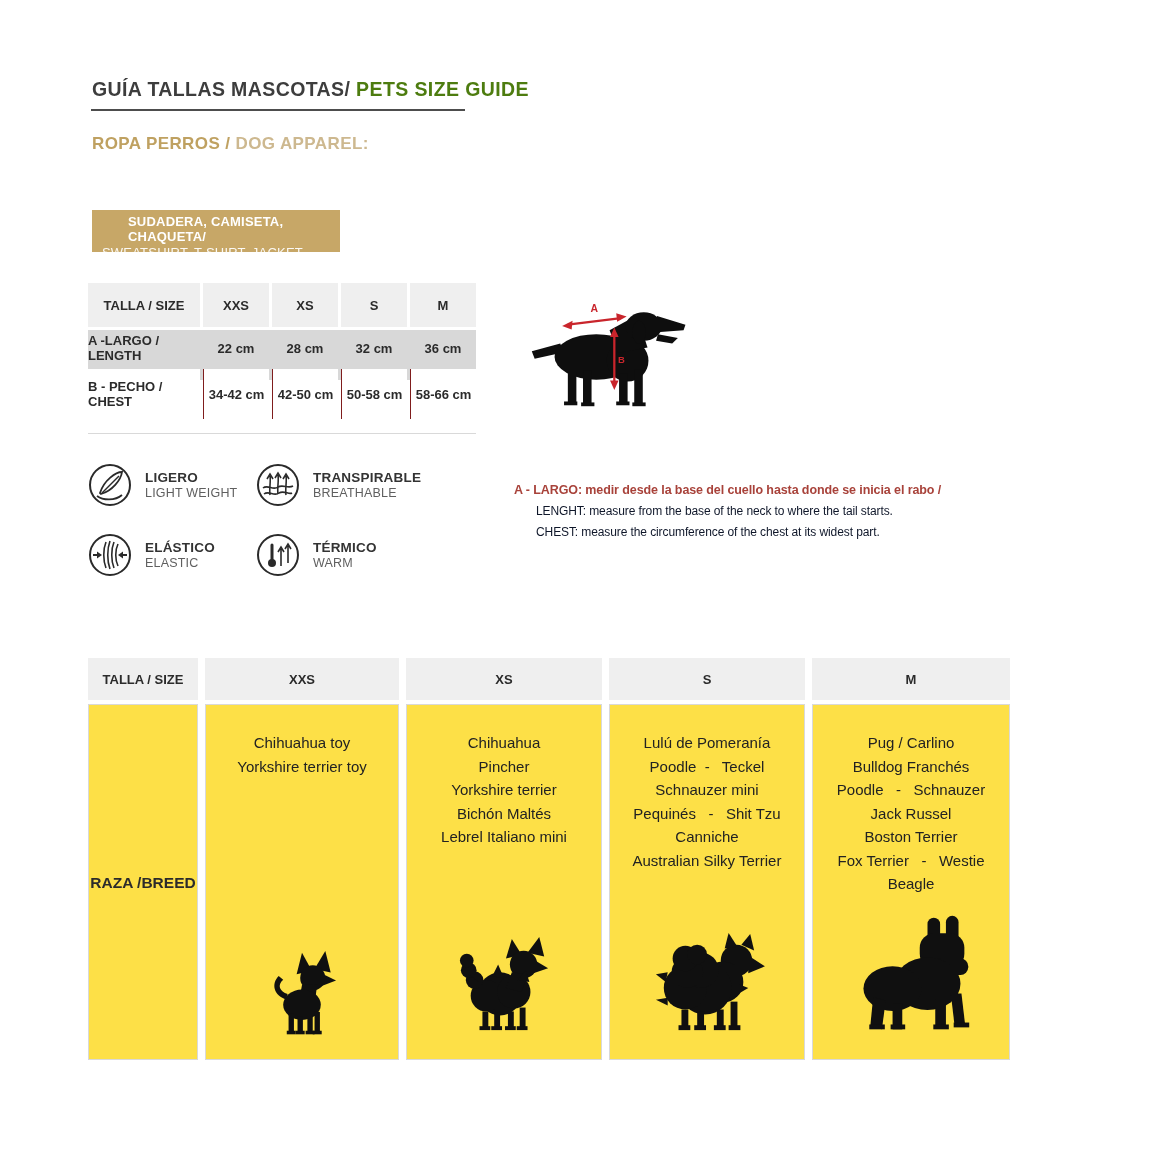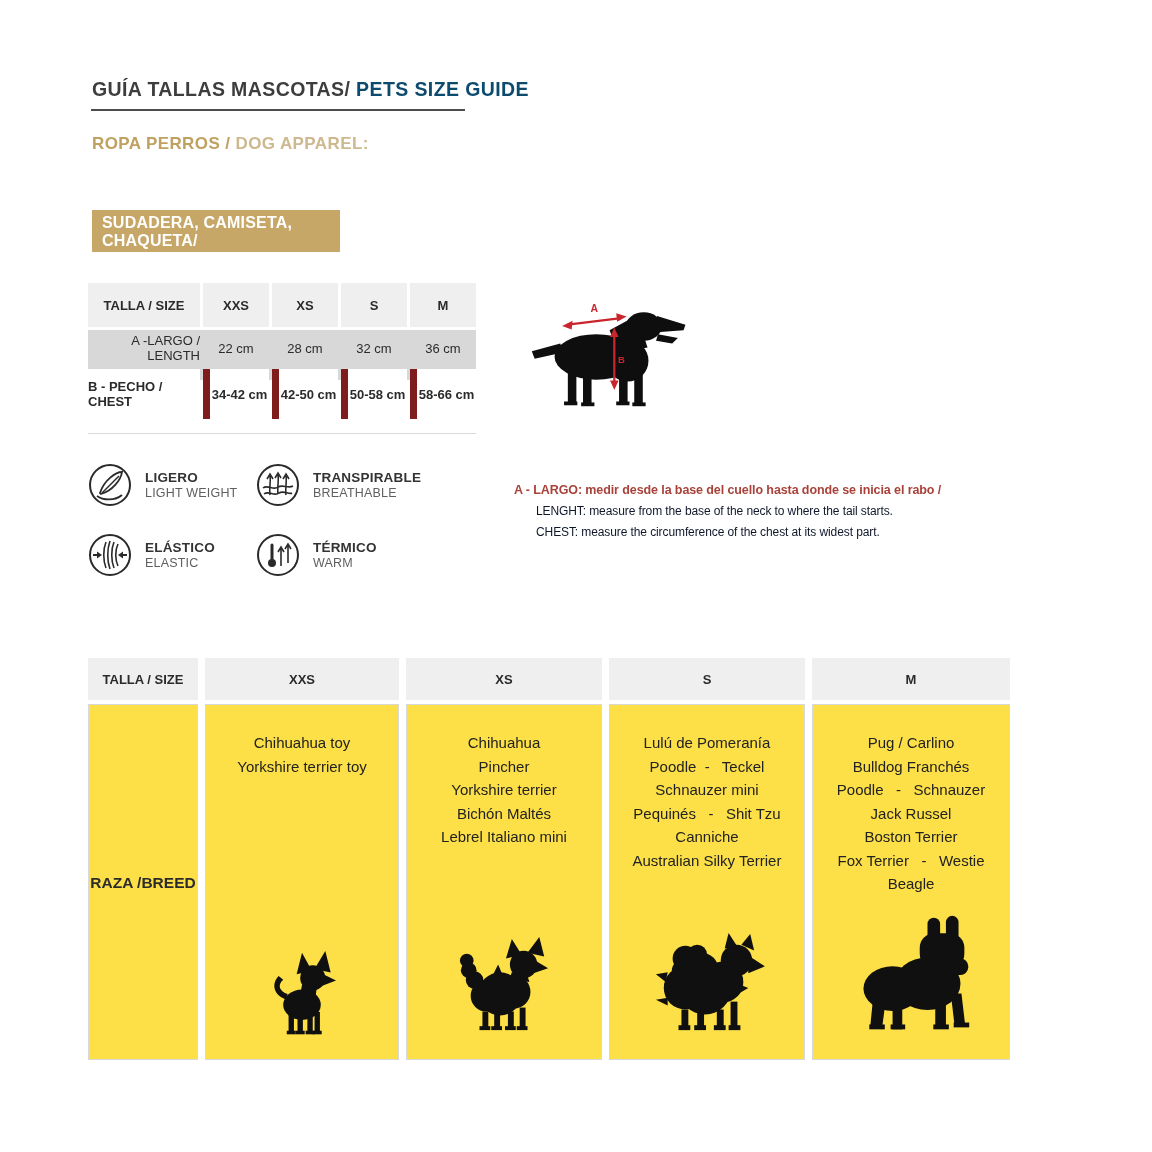--- a/index.html
+++ b/index.html
@@ -2,39 +2,39 @@
 <html><head>
 <meta charset="utf-8">
 <style>
   html,body{margin:0;padding:0;background:#fff;}
   .page{position:relative;width:1152px;height:1152px;background:#ffffff;
         font-family:"Liberation Sans",sans-serif;color:#2b2b2b;overflow:hidden;}
   .abs{position:absolute;}
 
   
   .title{left:92px;top:78px;font-size:19.5px;font-weight:bold;color:#3d3d3d;letter-spacing:.4px;white-space:nowrap;}
-  .title .en{color:#0c4a6e;text-align:center;}
+  .title .en{color:#4d7c0f;text-align:center;}
   .title-underline{left:91px;top:109px;width:374px;height:2px;background:#4d4d4d;}
   .subtitle{left:92px;top:134px;font-size:17px;font-weight:bold;color:#bfa161;letter-spacing:.4px;white-space:nowrap;}
   .subtitle .en{color:#cdb88f;}
 
   
   .banner{left:92px;top:210px;width:248px;height:42px;background:#c7a767;color:#fff;
           box-sizing:border-box;padding:4px 10px 0 10px;}
-  .banner .l1{font-size:16px;font-weight:bold;letter-spacing:.2px;}
+  .banner .l1{font-size:13px;font-weight:bold;letter-spacing:.2px;margin-left:26px;}
   .banner .l2{font-size:13px;color:rgba(255,255,255,.93);margin-top:1px;letter-spacing:.2px;}
 
   
   .st{left:88px;top:283px;width:388px;}
   .st-grid{display:grid;grid-template-columns:112px 66px 66px 66px 66px;column-gap:3px;row-gap:3px;position:relative;z-index:1;}
   .st-cell{display:flex;align-items:center;justify-content:center;font-size:13px;}
   .st-h{height:44px;background:#efefef;font-weight:bold;}
-  .st-a{height:36px;font-weight:normal;text-align:right;}
+  .st-a{height:36px;font-weight:bold;}
   .st-b{height:50px;background:#fff;font-weight:bold;}
-  .st-b.sep{border-left:7px solid #7f1d1d;text-align:center;}
+  .st-b.sep{border-left:1px solid #7f1d1d;text-align:center;}
   .st-a-strip{left:0;top:47px;width:388px;height:50px;background:#d8d8d8;z-index:0;}
   .st-bottom-line{left:0;top:150px;width:388px;height:1px;background:#d9d9d9;z-index:0;}
 
   
   .diagram{left:528px;top:298px;width:166px;height:114px;}
 
   
   .feature{display:flex;align-items:center;gap:13px;height:46px;}
   .f-icon{width:44px;height:44px;flex:0 0 44px;}
   .f-es{font-size:13.5px;font-weight:bold;color:#333;letter-spacing:.2px;}

